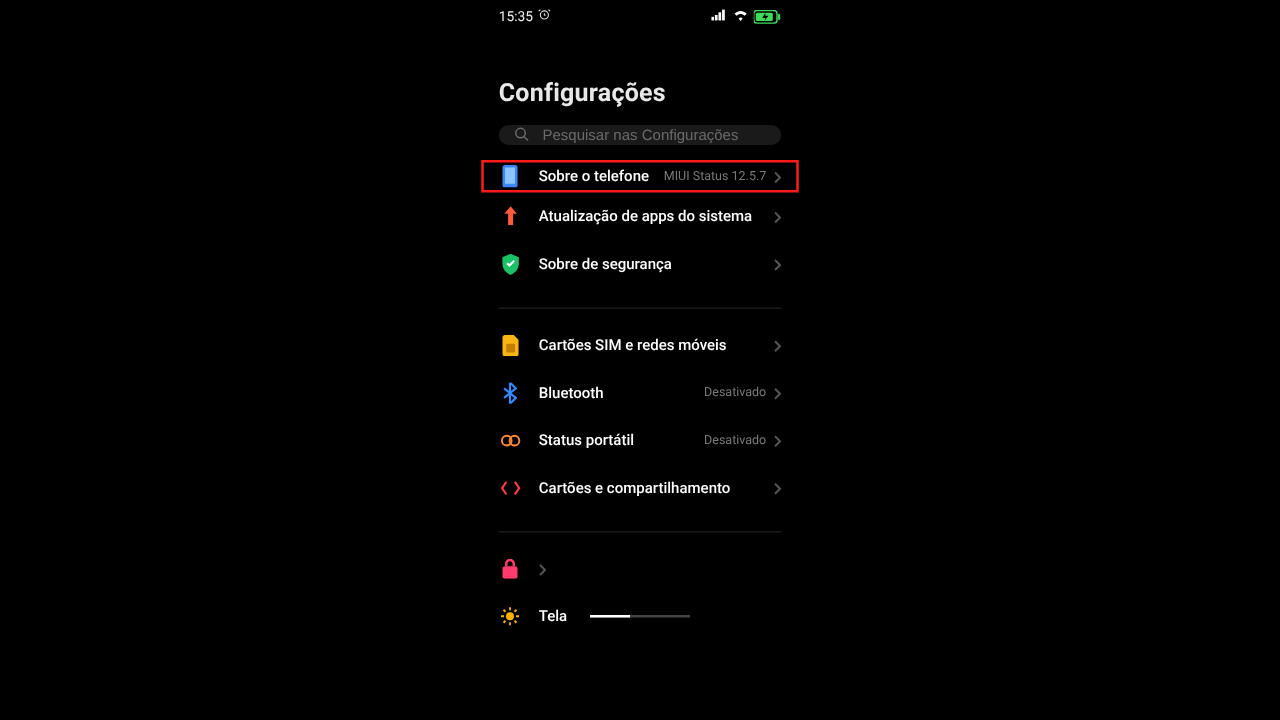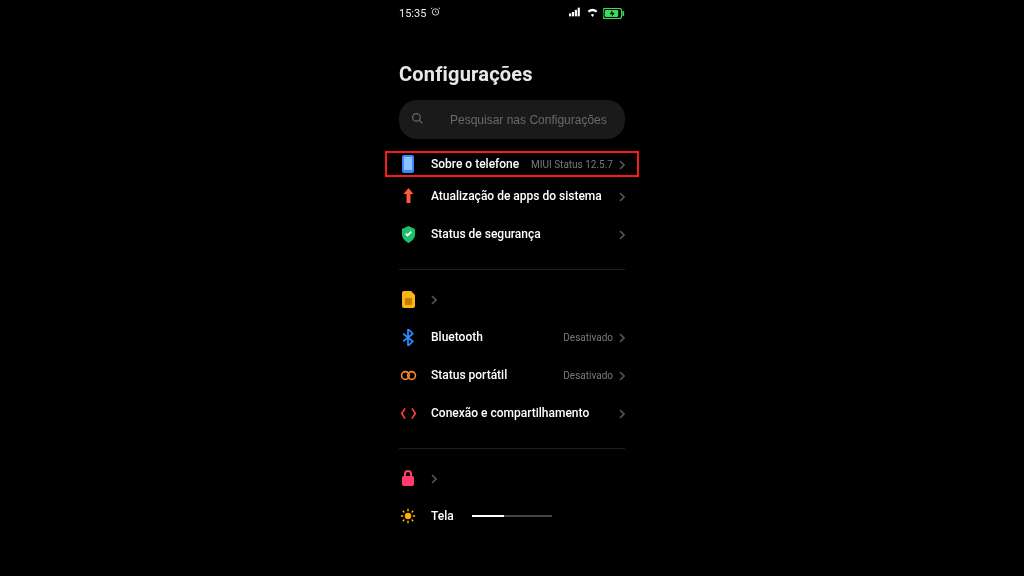--- a/index.html
+++ b/index.html
@@ -1,21 +1,21 @@
 <!DOCTYPE html>
 <html><head>
 <meta charset="utf-8">
 <style>
   html,body{margin:0;padding:0;width:1024px;height:576px;background:#000;overflow:hidden;font-family:-apple-system,Roboto,Arial,sans-serif;-webkit-font-smoothing:antialiased}
   .phone{position:absolute;left:385px;top:0;width:254px;height:576px;background:#000;color:#fff}
   .status-bar{display:flex;justify-content:space-between;align-items:center;height:22px;padding:2px 14px 0;font-size:11px;color:#eee}
   .status-left{display:flex;align-items:center;gap:4px}
   .status-right{display:flex;align-items:center;gap:4px}
   .page-title{font-size:20px;font-weight:700;color:#e8e8e8;padding:38px 0 14px 14px;letter-spacing:.2px}
-  .search-box{margin:0 14px 12px;background:#1a1a1a;border-radius:18px;height:39px;display:flex;align-items:center;padding:0 12px;gap:24px}
+  .search-box{margin:0 14px 12px;background:#1a1a1a;border-radius:18px;height:16px;display:flex;align-items:center;padding:0 12px;gap:8px}
   .search-box input{background:transparent;border:0;outline:0;color:#777;font-size:12px;flex:1;pointer-events:none}
   .search-box input::placeholder{color:#6a6a6a}
   .group{padding:0 0 6px}
   .divider{height:1px;background:#1f1f1f;margin:10px 14px}
   .row{display:flex;align-items:center;height:38px;padding:0 14px;position:relative}
   .row.highlight{outline:2px solid #ff1a1a;outline-offset:-2px;height:26px}
   .ic{width:18px;display:flex;align-items:center;justify-content:center;margin-right:14px;flex-shrink:0}
   .lbl{font-size:12px;color:#fff;font-weight:500;flex:1;white-space:nowrap;overflow:hidden;text-overflow:ellipsis}
   .val{font-size:10px;color:#7a7a7a;margin-right:6px;white-space:nowrap}
   .chev{color:#555;flex-shrink:0}
@@ -103,37 +103,38 @@
           </svg></span>
     </div>
 
     <div class="row">
       <span class="ic">
         <svg width="15" height="17" viewBox="0 0 16 18">
             <path d="M8 0l7 3v5c0 5-3 8-7 10C4 16 1 13 1 8V3z" fill="#19c267"></path>
             <path d="M5 8l2 2 4-4" stroke="#fff" stroke-width="1.8" fill="none"></path>
           </svg>
       </span>
-      <span class="lbl">Status de segurança</span>
+      <span class="lbl">Sobre de segurança</span>
       <span class="chev"><svg width="6" height="10" viewBox="0 0 6 10" fill="none" stroke="#555" stroke-width="1.6">
             <path d="M1 1l4 4-4 4"></path>
           </svg></span>
     </div>
   </div>
 
   <div class="divider"></div>
 
   <div class="group">
     <div class="row">
       <span class="ic">
         <svg width="14" height="17" viewBox="0 0 14 17">
             <path d="M3 0h7l4 4v11a2 2 0 0 1-2 2H3a2 2 0 0 1-2-2V2a2 2 0 0 1 2-2z" fill="#f9b514"></path>
             <rect x="4" y="7" width="7" height="7" rx="1" fill="#c47e00"></rect>
           </svg>
       </span>
+      <span class="lbl">Cartões SIM e redes móveis</span>
       <span class="chev"><svg width="6" height="10" viewBox="0 0 6 10" fill="none" stroke="#555" stroke-width="1.6">
             <path d="M1 1l4 4-4 4"></path>
           </svg></span>
     </div>
 
 
     <div class="row">
       <span class="ic">
         <svg width="12" height="17" viewBox="0 0 12 18" fill="none" stroke="#2f8bff" stroke-width="1.8" stroke-linejoin="round">
             <path d="M6 0v18l5-5-10-8m0 8l10-8L6 0"></path>
@@ -159,21 +160,21 @@
             <path d="M1 1l4 4-4 4"></path>
           </svg></span>
     </div>
 
     <div class="row">
       <span class="ic">
         <svg width="17" height="15" viewBox="0 0 20 16" fill="none" stroke="#ff3b3b" stroke-width="2" stroke-linejoin="round">
             <path d="M6 2L2 8l4 6M14 2l4 6-4 6"></path>
           </svg>
       </span>
-      <span class="lbl">Conexão e compartilhamento</span>
+      <span class="lbl">Cartões e compartilhamento</span>
       <span class="chev"><svg width="6" height="10" viewBox="0 0 6 10" fill="none" stroke="#555" stroke-width="1.6">
             <path d="M1 1l4 4-4 4"></path>
           </svg></span>
     </div>
   </div>
 
   <div class="divider"></div>
 
   <div class="group">
     <div class="row">

